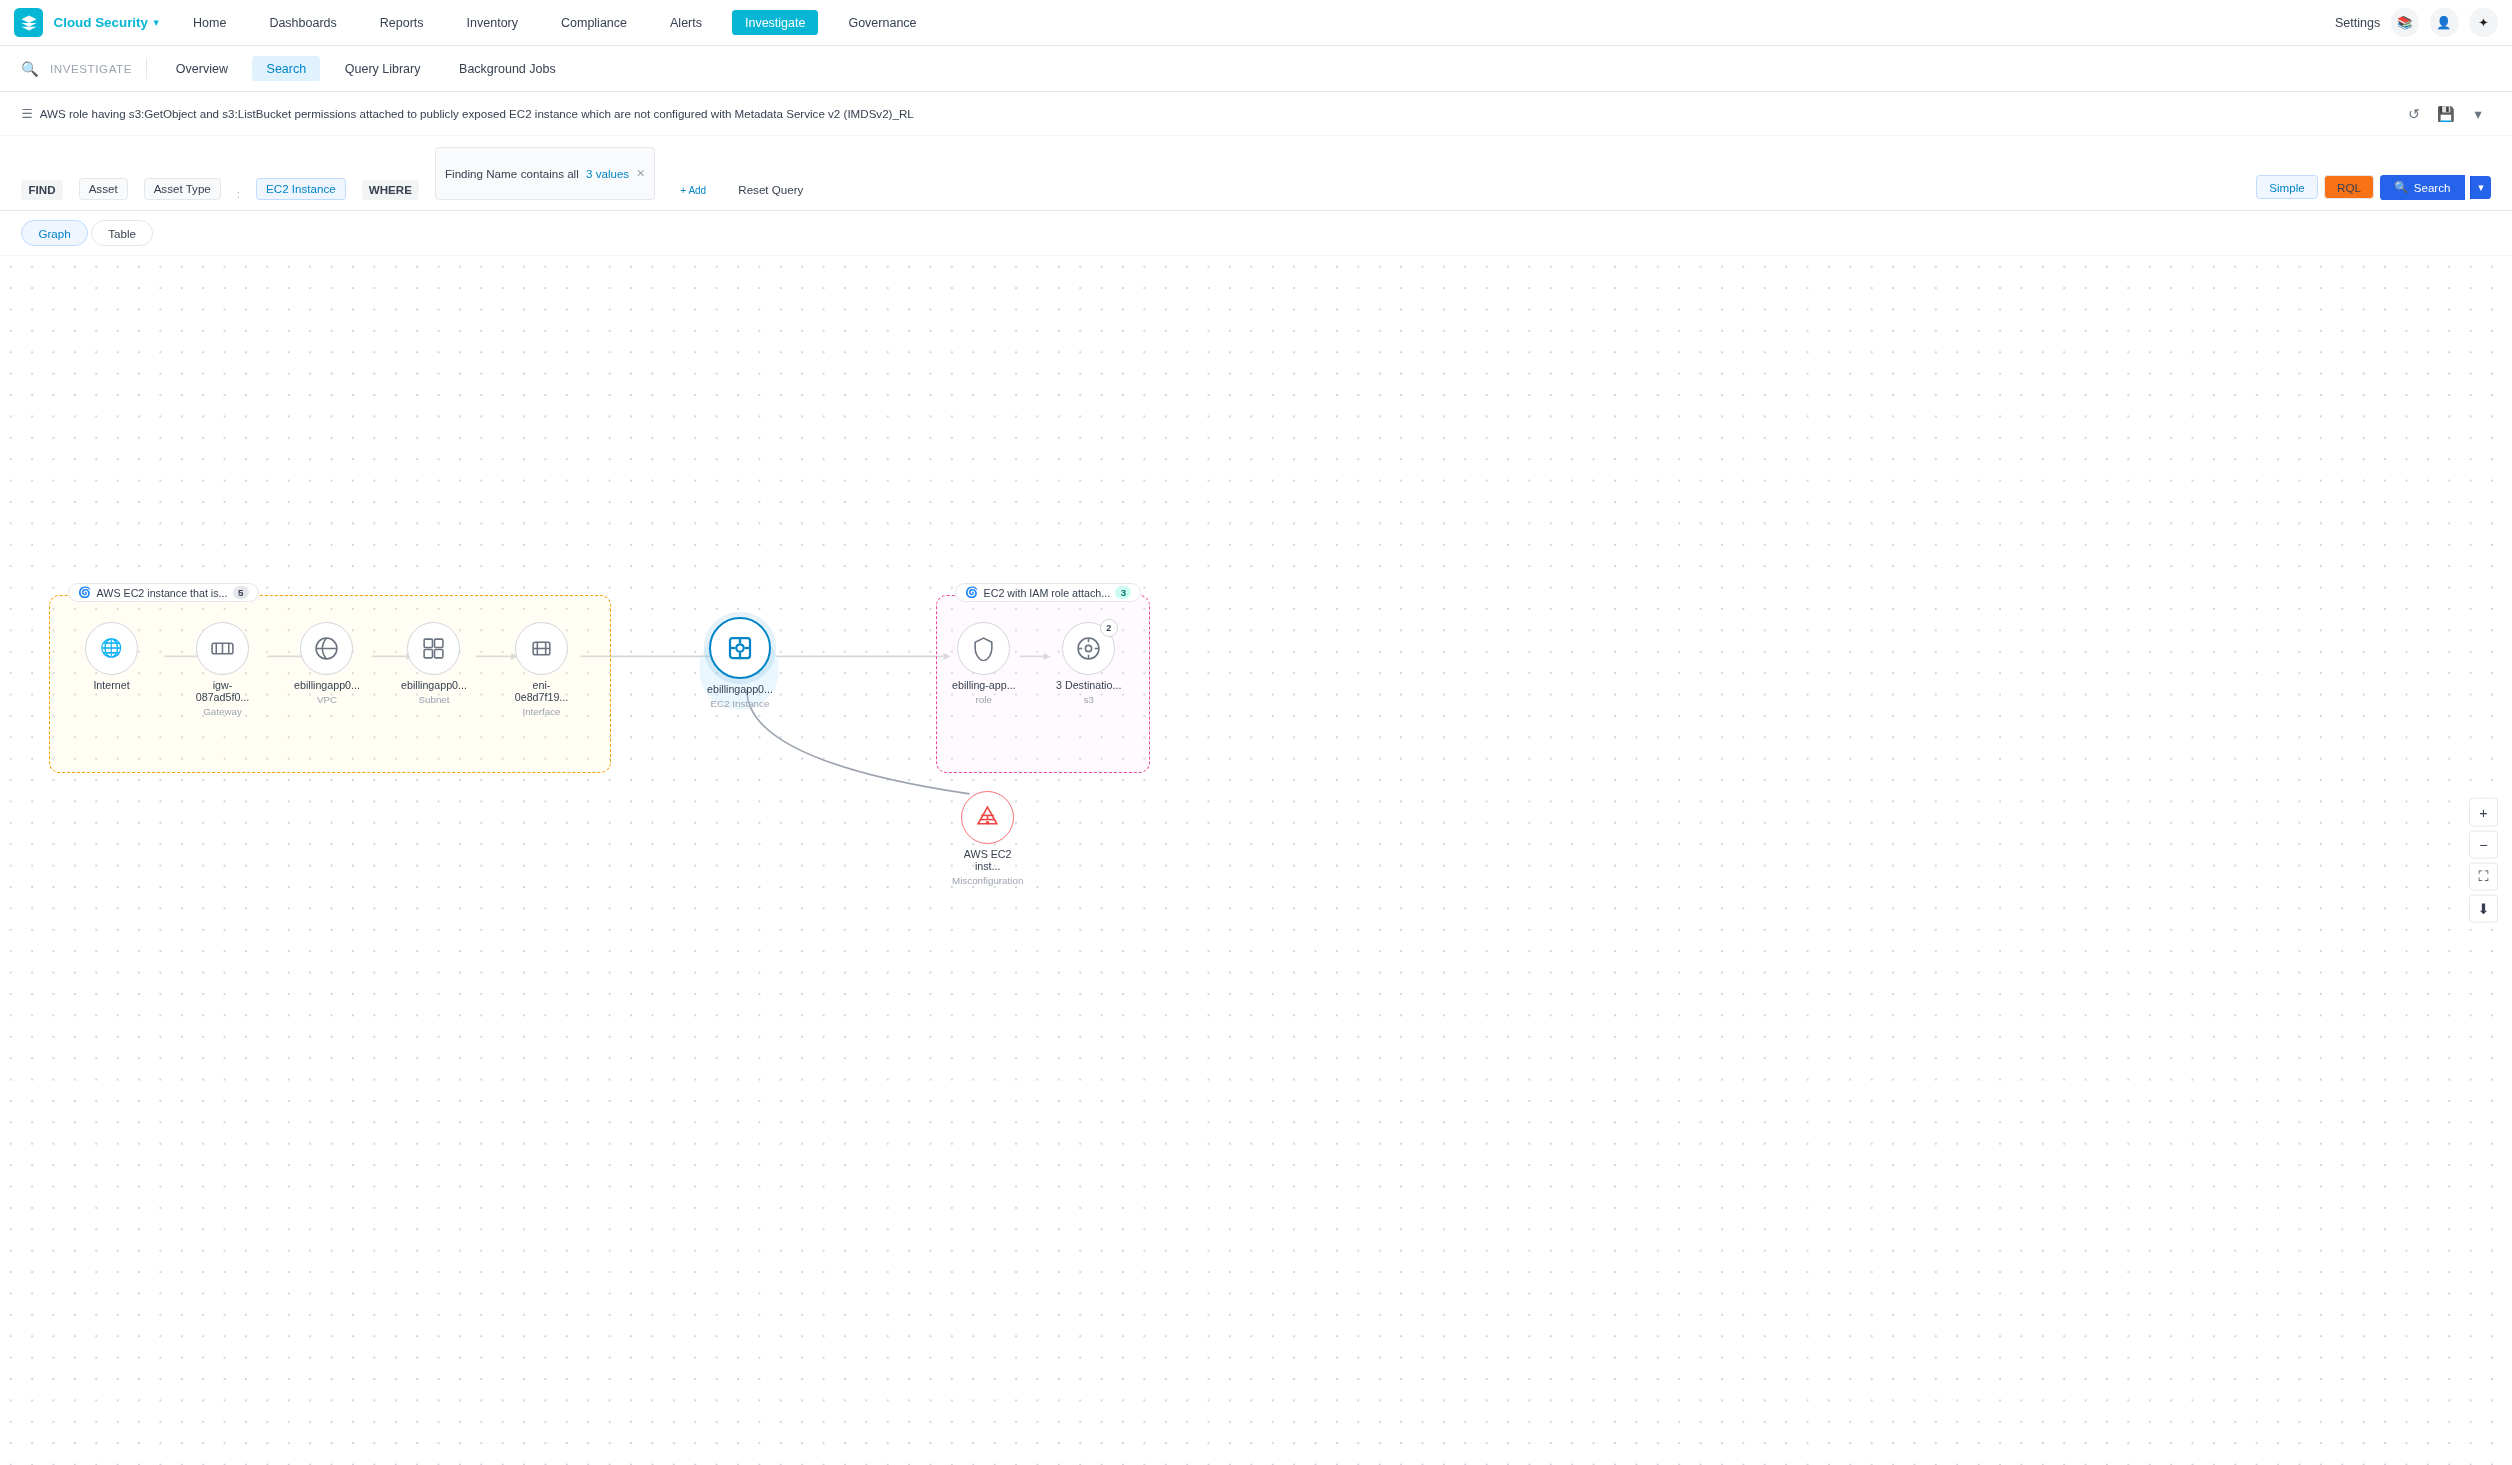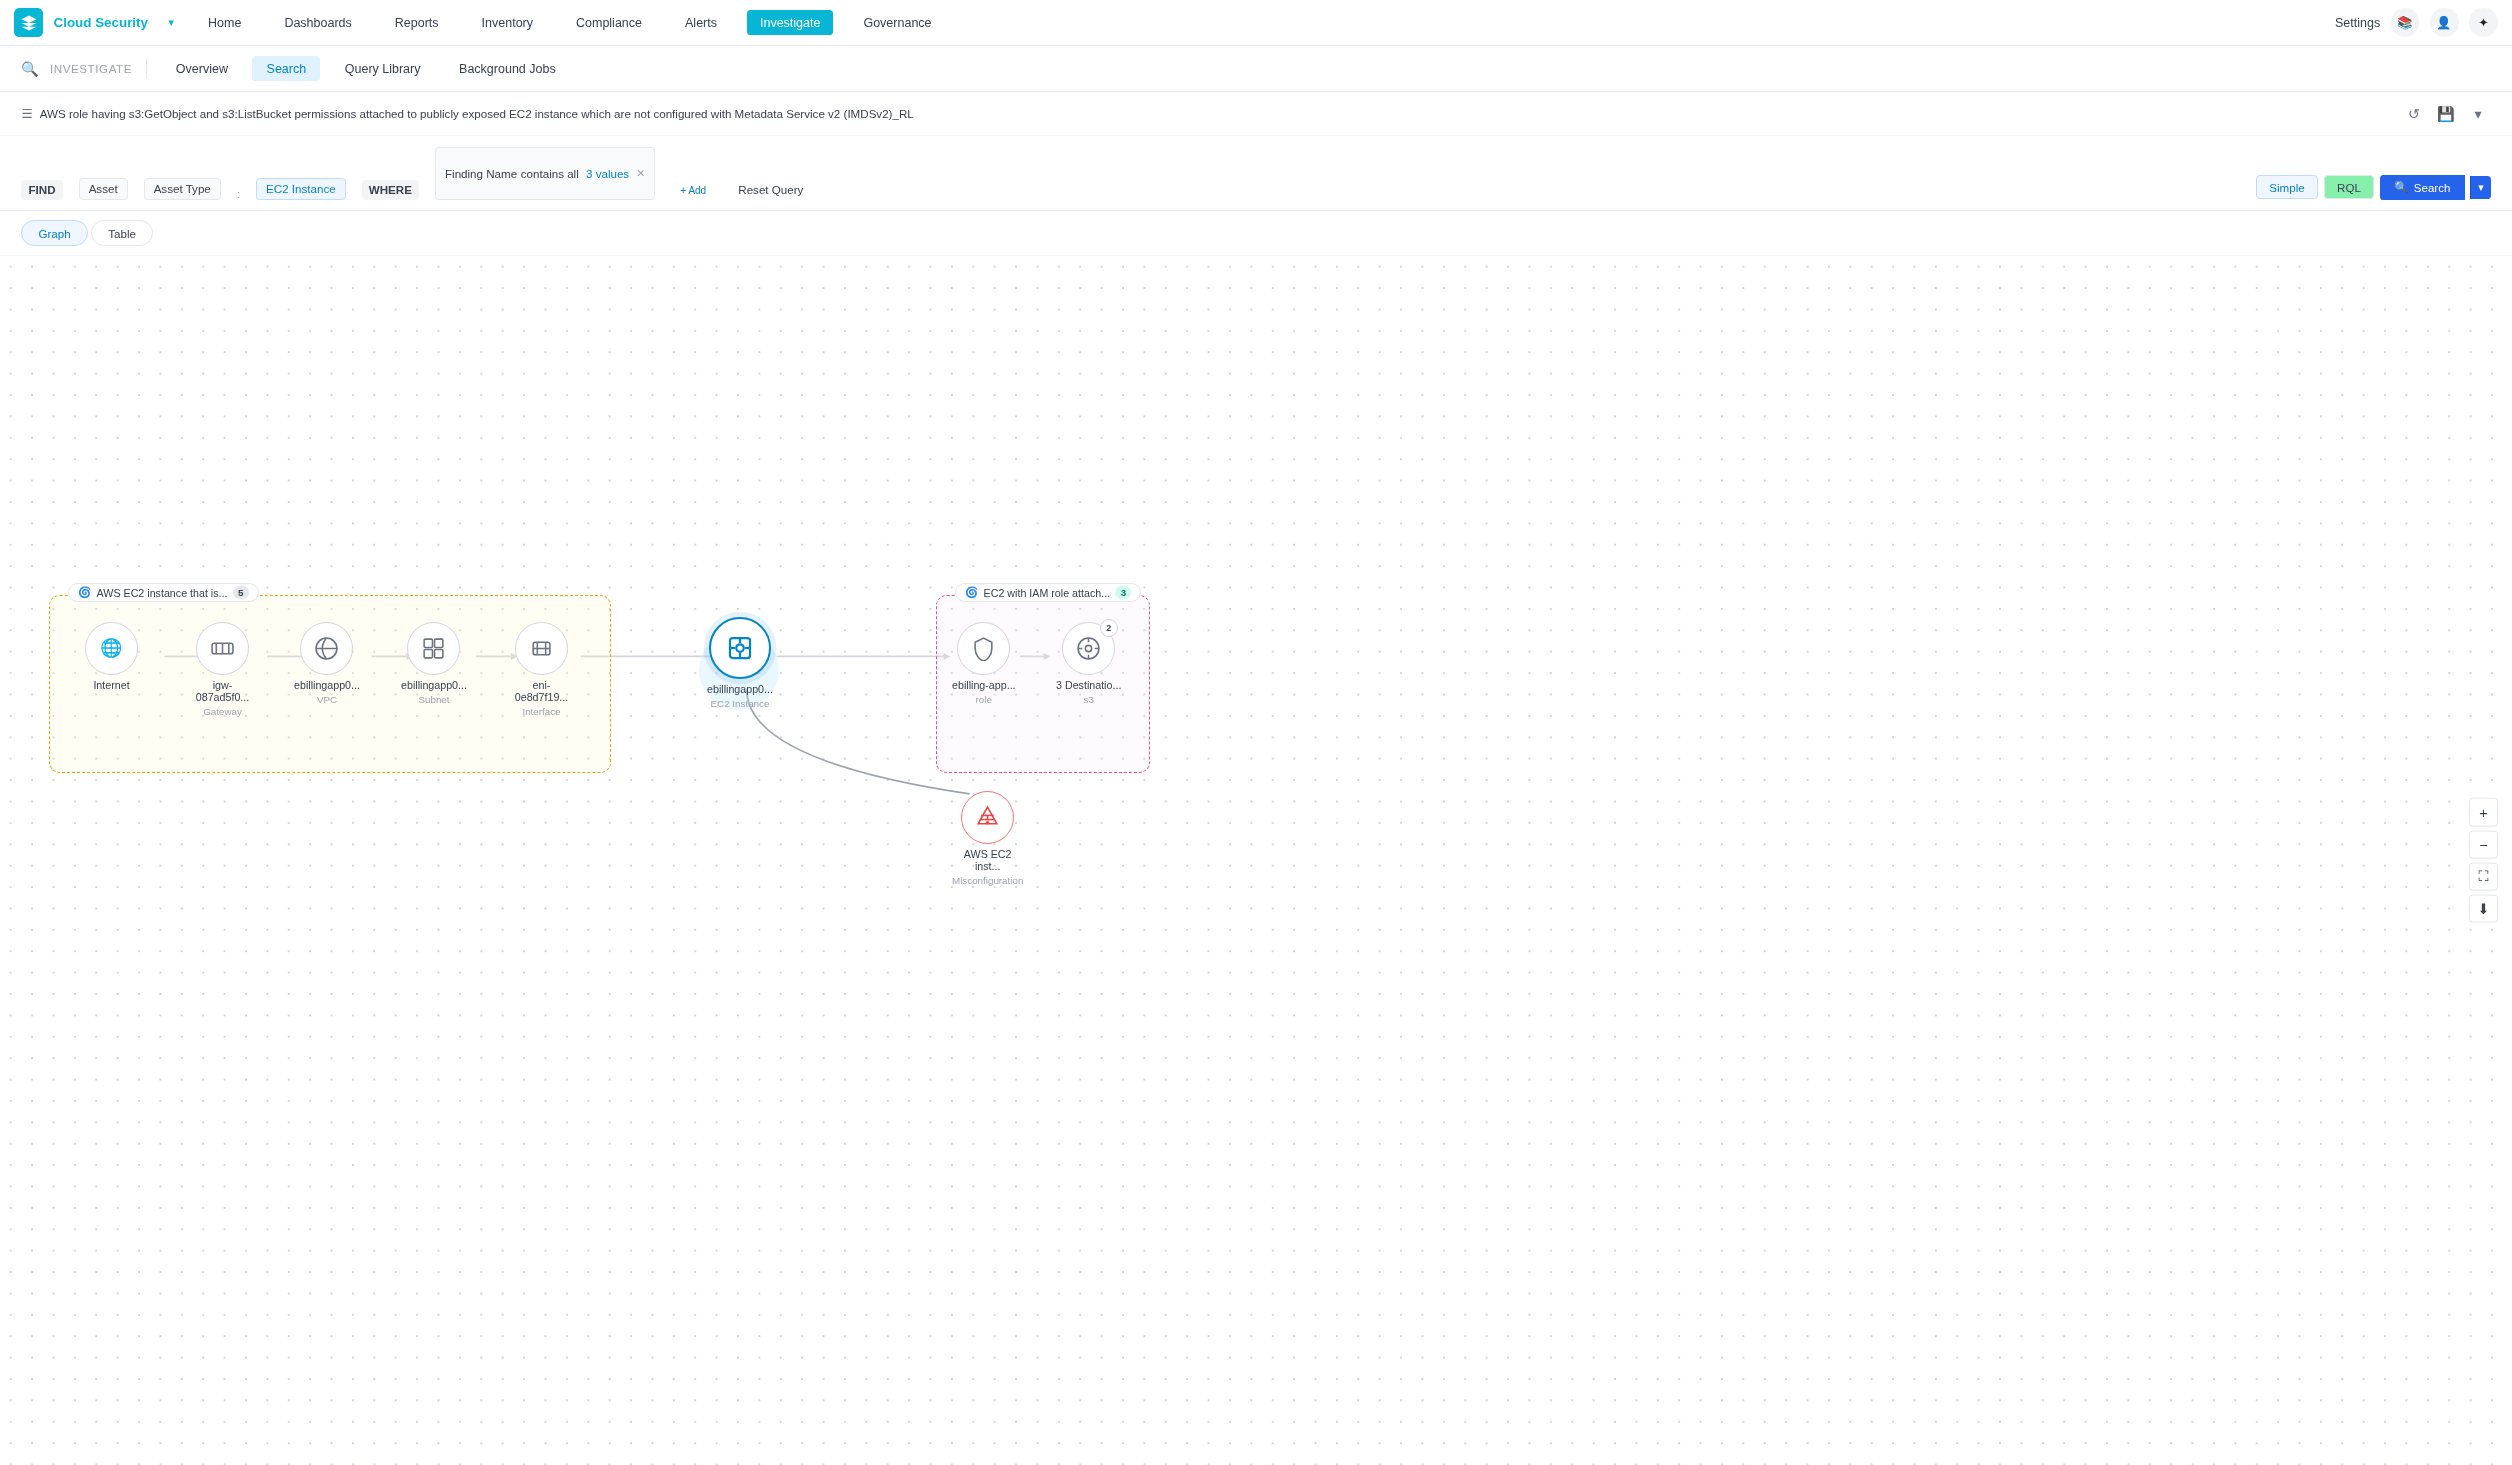--- a/index.html
+++ b/index.html
@@ -10,21 +10,21 @@
       display: flex; align-items: center; height: 46px;
       background: #fff; border-bottom: 0.9px solid #e5e7eb;
       padding: 0 14.3px; gap: 3.6px;
     }
     .logo-icon {
       width: 28.5px; height: 28.5px; margin-right: 7.1px;
       background: #06b6d4; border-radius: 5.3px;
       display: flex; align-items: center; justify-content: center;
     }
     .logo-icon svg { width: 18px; height: 18px; fill: #fff; }
-    .brand-name { color: #06b6d4; font-weight: 600; font-size: 13.4px; margin-right: 17px; }
+    .brand-name { color: #06b6d4; font-weight: 600; font-size: 13.4px; margin-right: 2px; }
     .brand-arrow { color: #06b6d4; font-size: 10.7px; margin-right: 18px; }
     .nav-items { display: flex; align-items: center; gap: 18px; flex: 1; }
     .nav-item {
       padding: 5.3px 12.5px; border-radius: 3.6px; cursor: pointer;
       font-size: 12.5px; color: #374151; text-decoration: none;
       transition: background 0.15s;
     }
     .nav-item.active { background: #06b6d4; color: #fff; }
     .nav-right { display: flex; align-items: center; gap: 10.7px; justify-content: flex-end; }
     .nav-right-text { font-size: 12.5px; color: #374151; cursor: pointer; }
@@ -94,21 +94,21 @@
     .qb-add-btn {
       display: flex; align-items: center; gap: 3.6px; padding: 3.6px 9px;
       color: #0284c7; font-size: 10px; cursor: pointer; border-radius: 3.6px;
     }
     .qb-reset-btn {
       font-size: 11.6px; color: #374151; cursor: pointer; padding: 3.6px 7.1px;
     }
     .qb-right { display: flex; align-items: center; gap: 5.3px; margin-left: auto; }
     .qb-mode-btn {
       padding: 4.5px 12.5px; border: 0.9px solid #e5e7eb; border-radius: 3.6px;
-      font-size: 11.6px; color: #374151; cursor: pointer; background: #86efac;
+      font-size: 11.6px; color: #374151; cursor: pointer; background: #f97316;
     }
     .qb-mode-btn.active { background: #eff6ff; color: #0284c7; border-color: #bfdbfe; }
     .qb-search-btn {
       display: flex; align-items: center; gap: 5.3px; padding: 5.3px 14.3px;
       background: #2563eb; color: #fff; border-radius: 3.6px 0 0 3.6px;
       font-size: 11.6px; font-weight: 500; cursor: pointer;
     }
     .qb-search-arrow {
       padding: 5.3px 7.1px; background: #2563eb; color: #fff;
       border-radius: 0 3.6px 3.6px 0; cursor: pointer; font-size: 10.7px;

